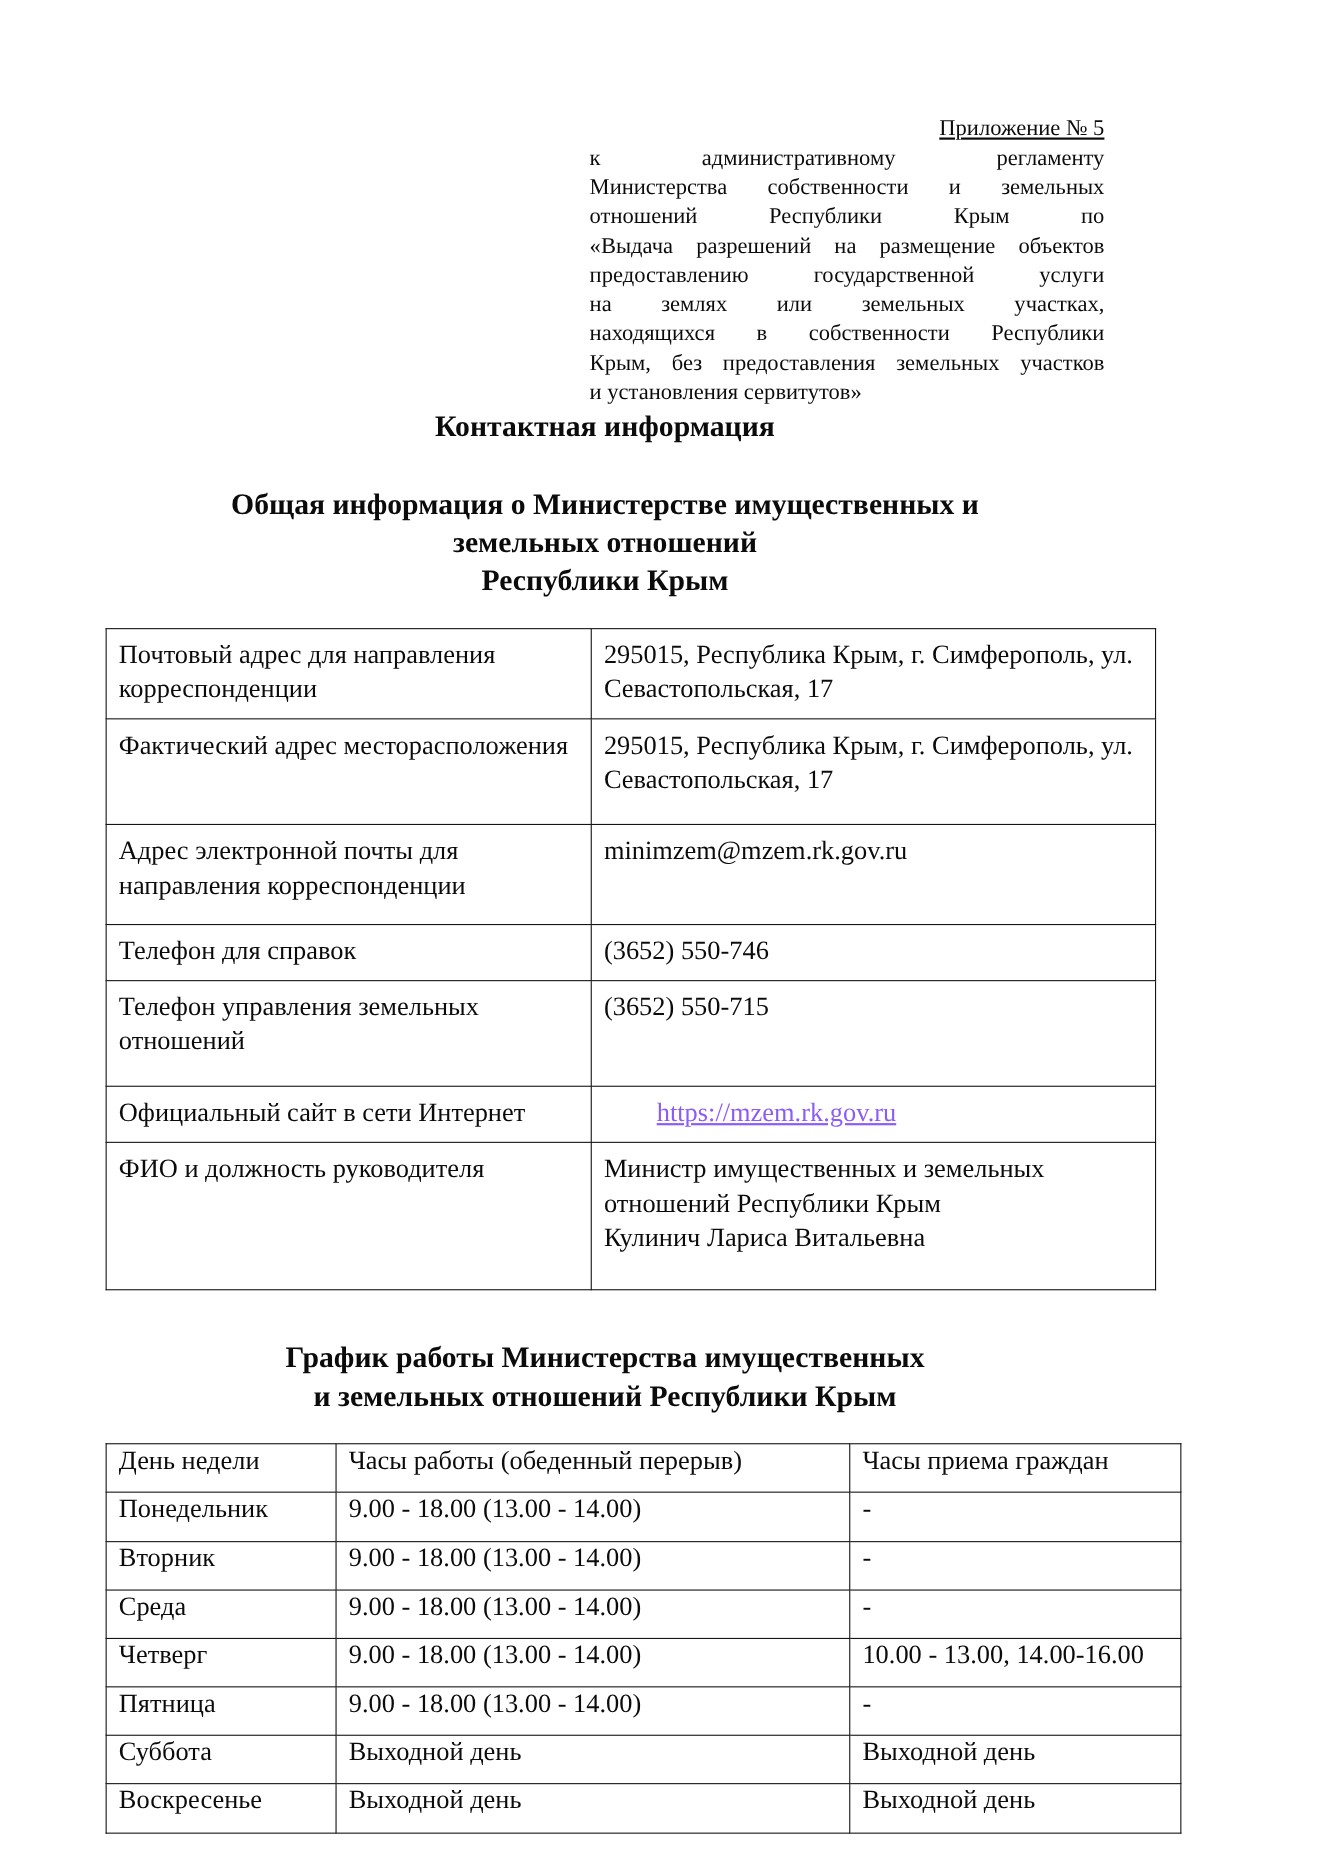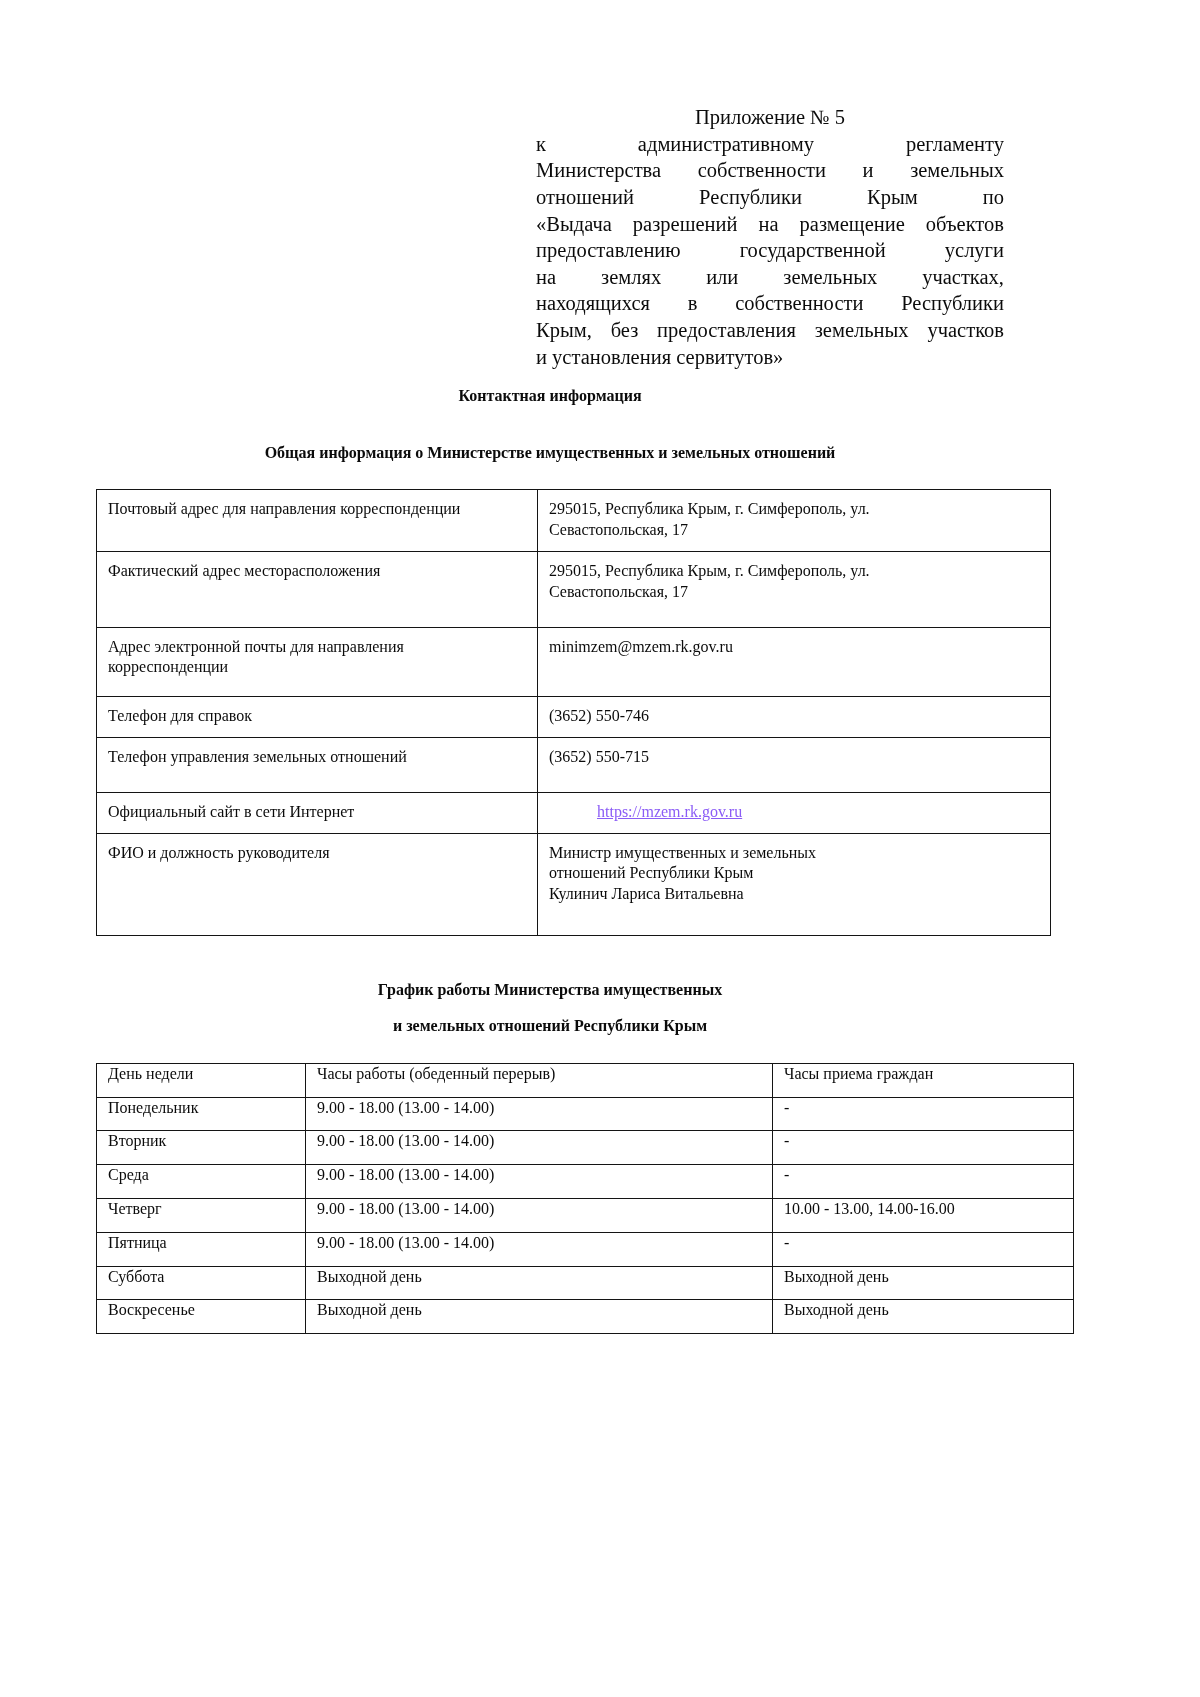--- a/index.html
+++ b/index.html
@@ -25,57 +25,58 @@
   }
 
   
   .appendix-block {
     margin-left: 440px;
     width: 468px;
     font-size: 20.5px;
     line-height: 1.30;
   }
   .appendix-block .first-line {
-    text-align: center;
+    text-align: right;
+    text-decoration: underline;
   }
   .appendix-block .justified {
     text-align: justify;
     text-align-last: left;
   }
   .appendix-block .justified-full {
     text-align: justify;
     text-align-last: justify;
   }
 
   
   h2.doc-heading {
-    font-size: 16px;
+    font-size: 27px;
     font-weight: bold;
     text-align: center;
-    margin: 16px;
+    margin: 0;
     padding: 0;
     line-height: 1.28;
   }
   .heading-contact {
     margin-top: 34px;
   }
   .heading-general {
     margin-top: 36px;
     padding: 0 48px;
   }
   .heading-schedule {
     margin-top: 44px;
   }
 
   
   table {
     border-collapse: collapse;
     width: 908px;
     table-layout: fixed;
-    font-size: 16px;
+    font-size: 24px;
   }
   table.info-table {
     margin-top: 26px;
   }
   table.schedule-table {
     margin-top: 26px;
   }
   table td, table th {
     border: 1.4px solid #141414;
     padding: 9px 11px 10px 11px;
@@ -119,20 +120,21 @@
     <div class="justified-full">на землях или земельных участках,</div>
     <div class="justified-full">находящихся в собственности Республики</div>
     <div class="justified-full">Крым, без предоставления земельных участков</div>
     <div class="justified">и установления сервитутов»</div>
   </div>
 
   <h2 class="doc-heading heading-contact">Контактная информация</h2>
 
   <div class="heading-general">
     <h2 class="doc-heading">Общая информация о Министерстве имущественных и земельных отношений</h2>
+    <h2 class="doc-heading">Республики Крым</h2>
   </div>
 
   <table class="info-table">
     <tbody>
       <tr>
         <td class="label">Почтовый адрес для направления корреспонденции</td>
         <td class="value">
           <span class="cell-line">295015, Республика Крым, г. Симферополь, ул.</span>
           <span class="cell-line">Севастопольская, 17</span>
         </td>

